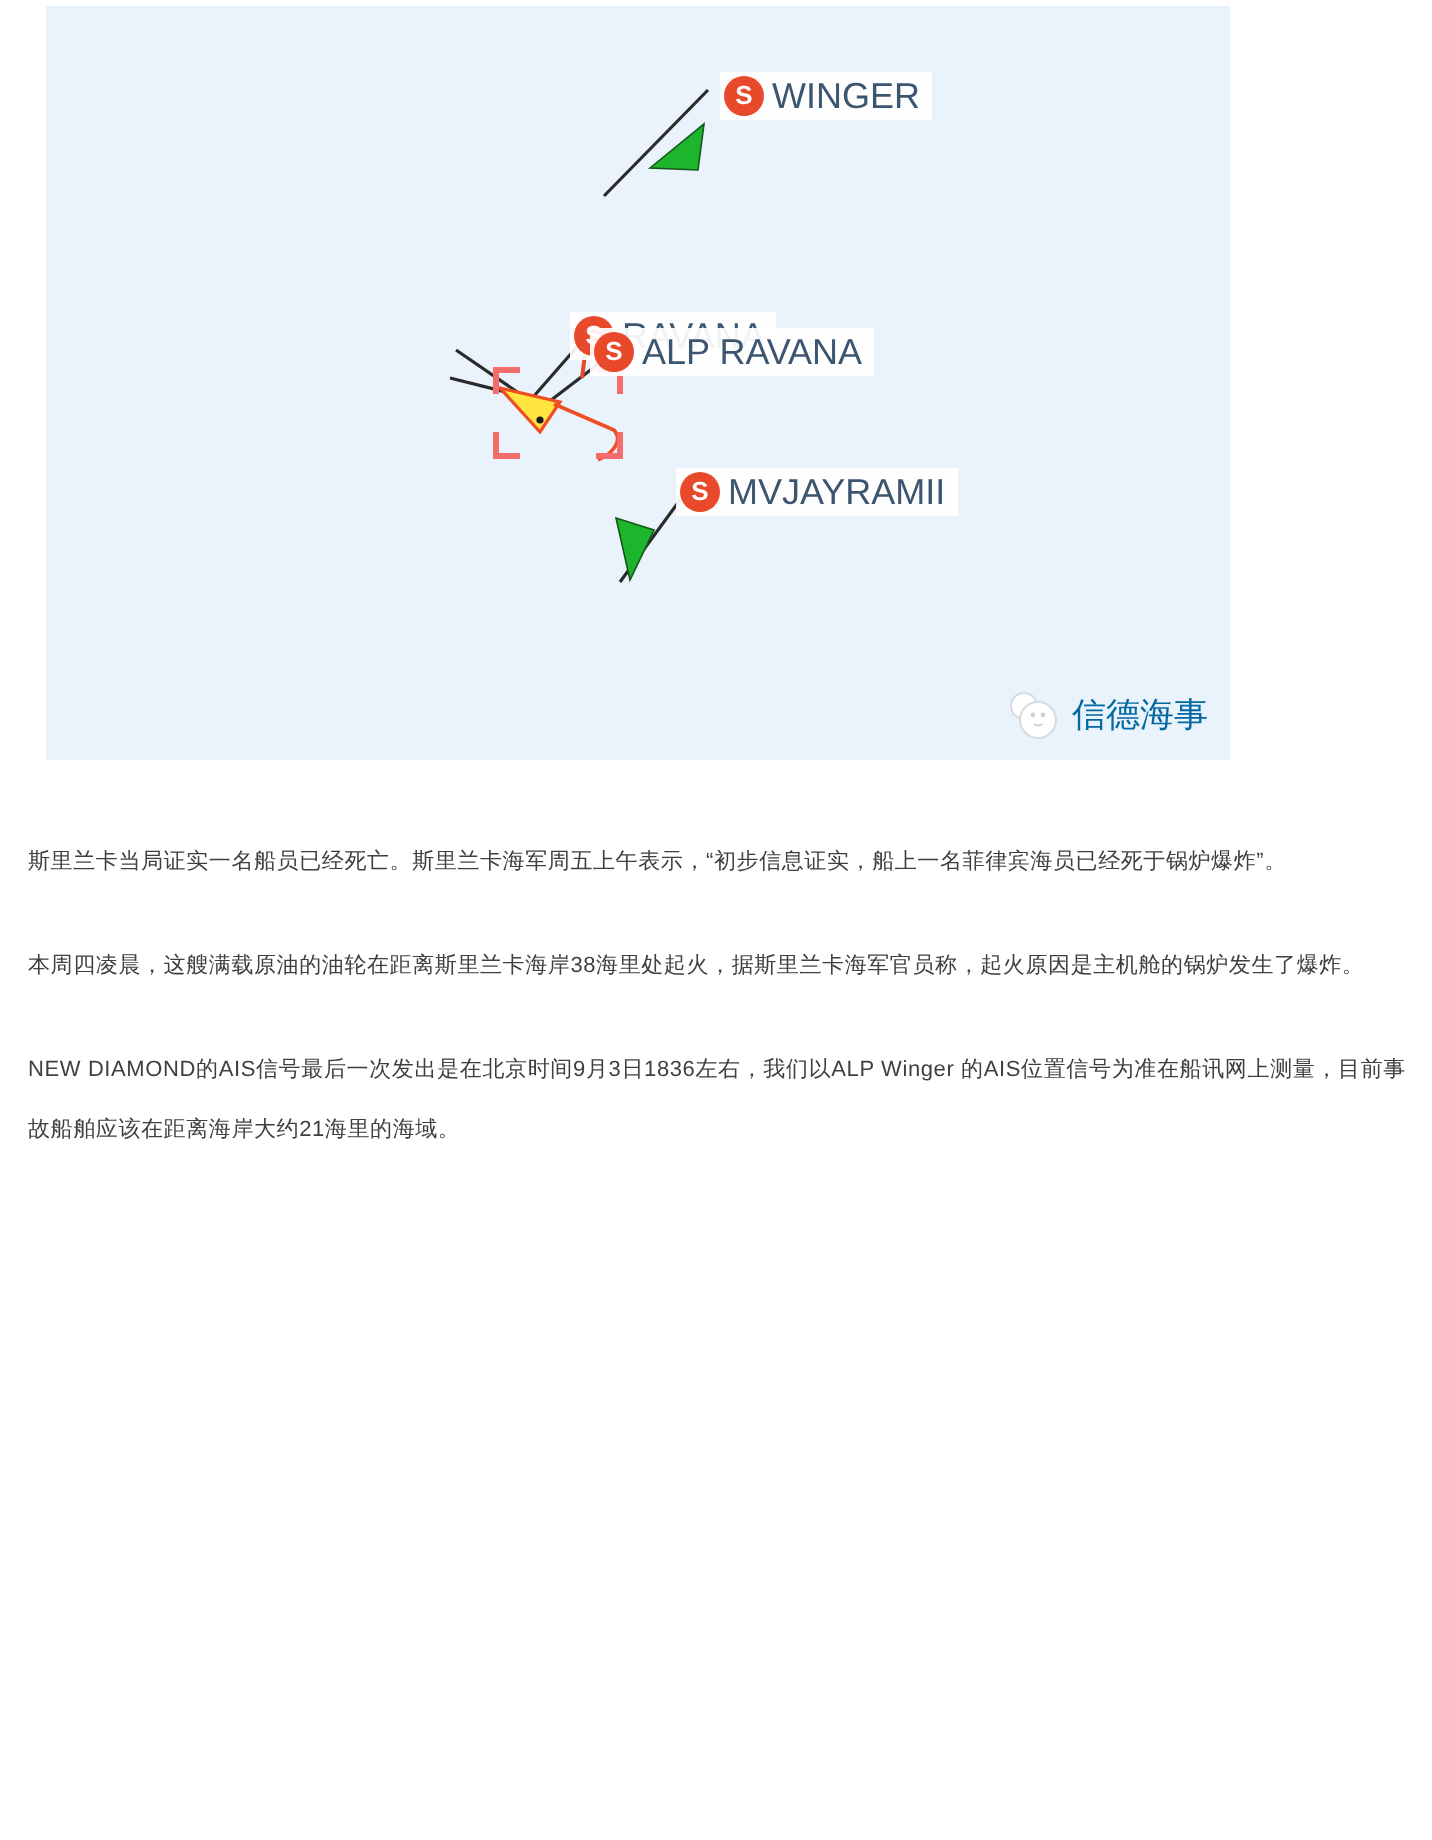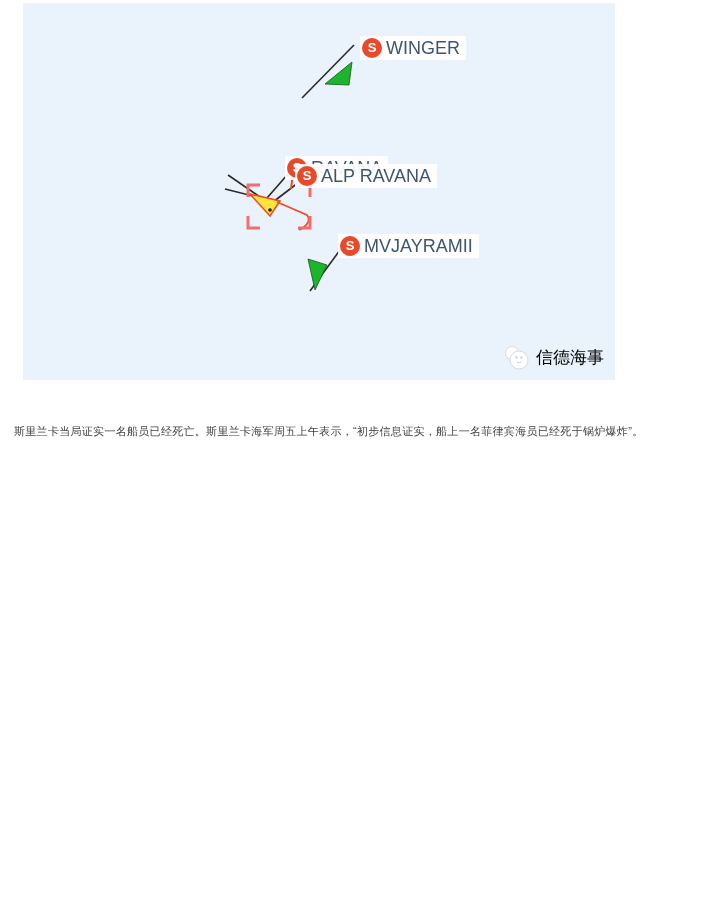--- a/index.html
+++ b/index.html
@@ -25,21 +25,21 @@
     background:#e8492a; color:#ffffff; font-size:13px; font-weight:bold;
     display:flex; align-items:center; justify-content:center; flex:0 0 auto;
   }
   .lbl-vasabha { left:337px; top:33px; }
   .lbl-ravana  { left:262px; top:153px; z-index:1; }
   .lbl-alp     { left:272px; top:161px; z-index:2; }
   .lbl-mvjay   { left:315px; top:231px; }
   .watermark {
     position:absolute; left:480px; top:341px;
     display:flex; align-items:center; gap:6px;
-    color:#000000; font-size:17px;
+    color:#0369a1; font-size:17px;
   }
   
   .article { position:absolute; left:0; top:380px; width:716px; }
   .article p {
     margin:22px 13px 0 14px;
     font-size:11px; line-height:30px; letter-spacing:0.3px;
     color:#3f3f3f; text-align:justify;
     font-family:"Liberation Sans","DejaVu Sans",sans-serif;
   }
   .article p:first-child { margin-top:36px; }
@@ -110,13 +110,15 @@
       <circle cx="13.5" cy="13.5" r="1.2" fill="#cfd3d8"></circle>
       <circle cx="18.5" cy="13.5" r="1.2" fill="#cfd3d8"></circle>
       <path d="M 14 18 Q 16 19.5 18.5 18" fill="none" stroke="#cfd3d8" stroke-width="1"></path>
     </svg>
     <span>信德海事</span>
   </div>
 </figure>
 
 <div class="article">
   <p>斯里兰卡当局证实一名船员已经死亡。斯里兰卡海军周五上午表示，“初步信息证实，船上一名菲律宾海员已经死于锅炉爆炸”。</p>
+  <p>本周四凌晨，这艘满载原油的油轮在距离斯里兰卡海岸38海里处起火，据斯里兰卡海军官员称，起火原因是主机舱的锅炉发生了爆炸。</p>
+  <p>NEW DIAMOND的AIS信号最后一次发出是在北京时间9月3日1836左右，我们以ALP Winger 的AIS位置信号为准在船讯网上测量，目前事故船舶应该在距离海岸大约21海里的海域。</p>
 </div>
 
 </body></html>

